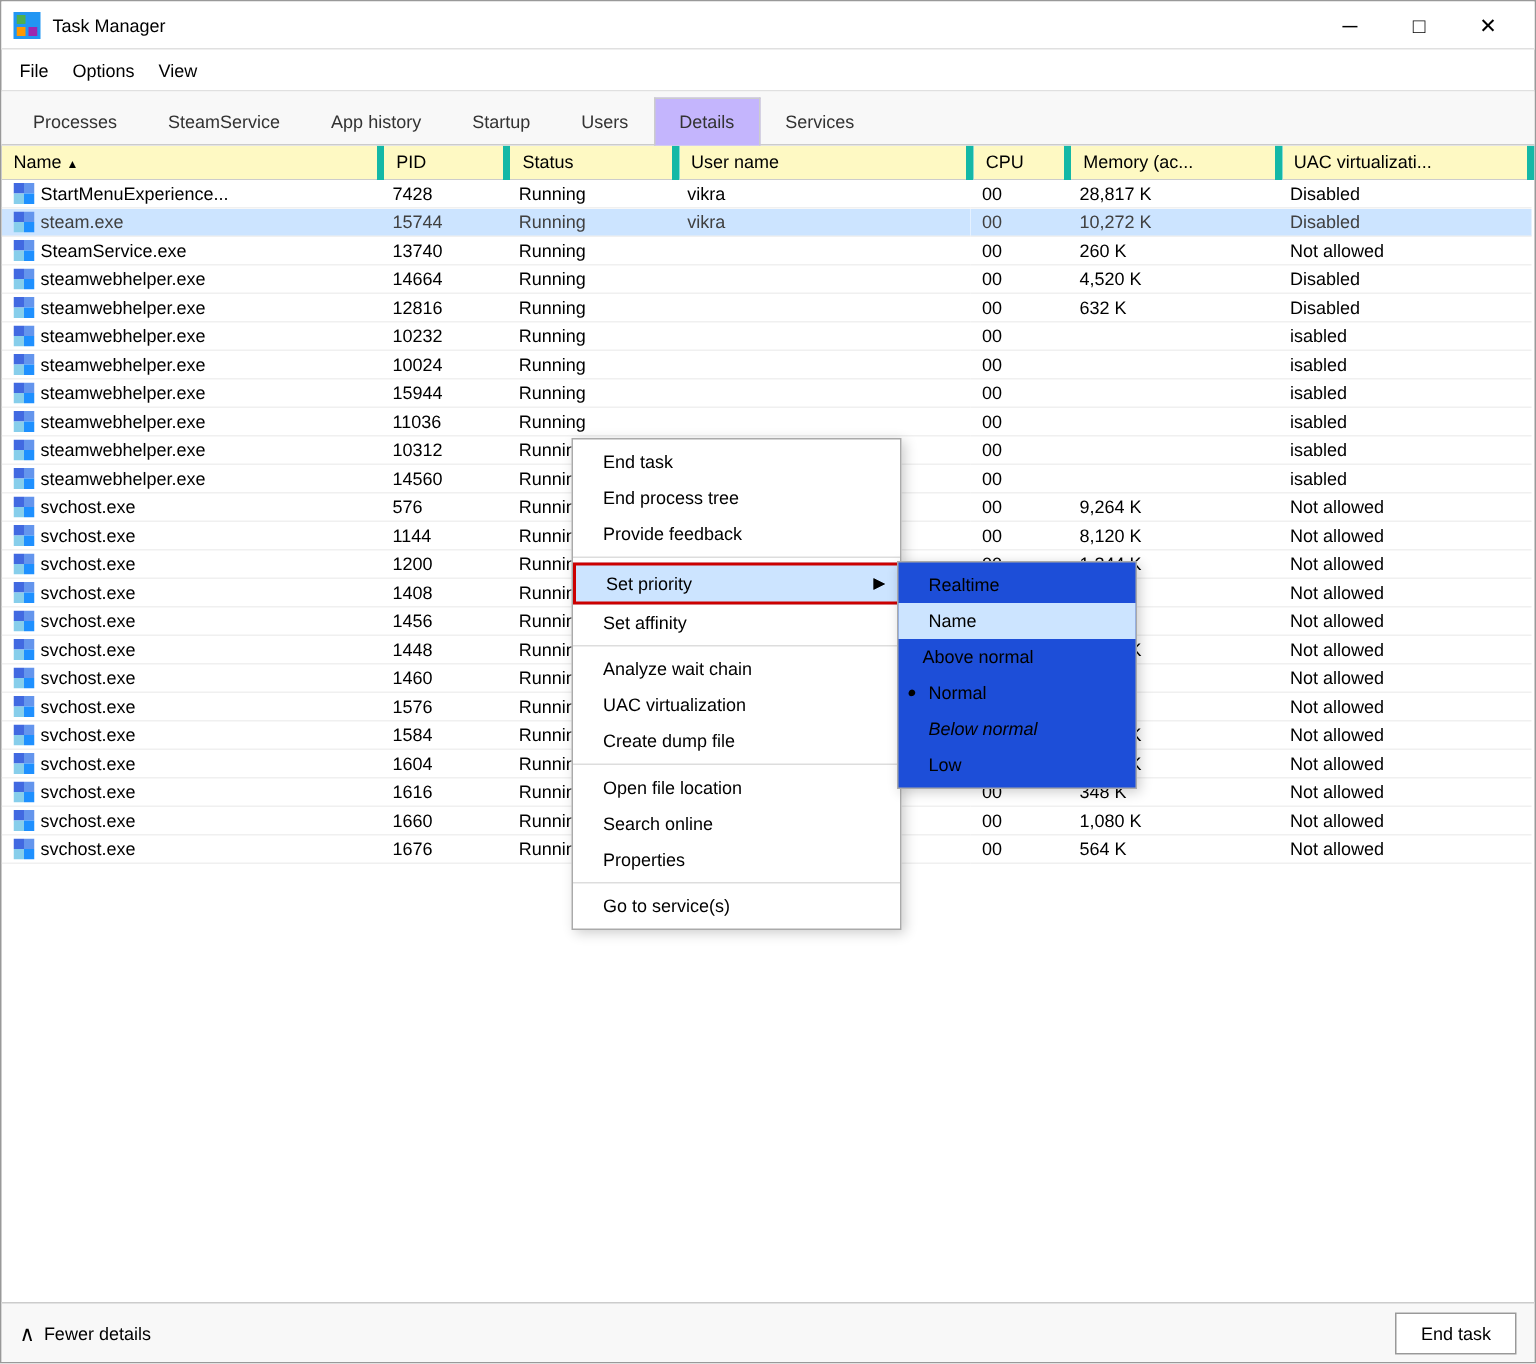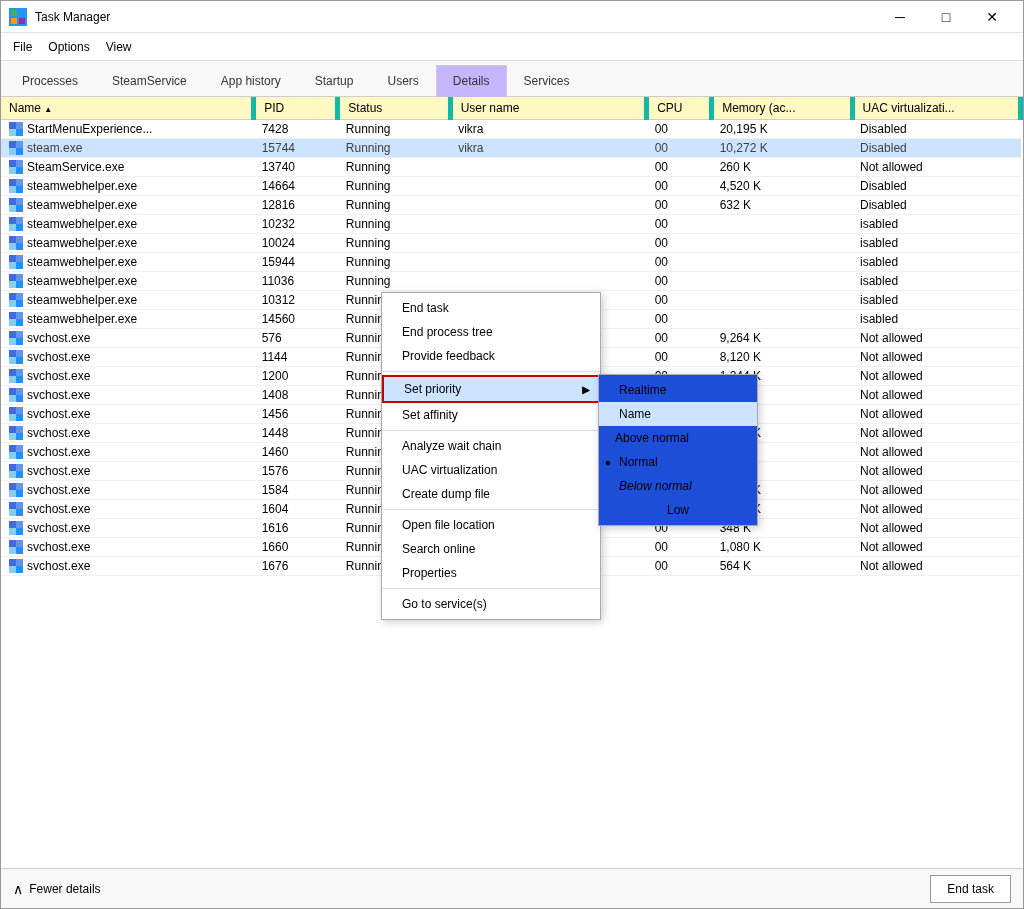--- a/index.html
+++ b/index.html
@@ -123,21 +123,21 @@
                       <rect x="7" y="7" width="7" height="7" fill="#1E90FF"></rect>
                     </svg>
                   </span>
         <span>StartMenuExperience...</span>
       </div>
     </td>
     <td class="col-pid">7428</td>
     <td class="col-status">Running</td>
     <td class="col-username">vikra</td>
     <td class="col-cpu">00</td>
-    <td class="col-memory">20,195 K</td>
+    <td class="col-memory">28,817 K</td>
     <td class="col-uac">Disabled</td>
   </tr>
             <tr class="row-selected">
     <td class="col-name">
       <div class="process-name-cell">
         <span style="display:inline-flex;margin-right:4px;">
                     <svg width="14" height="14" viewBox="0 0 14 14">
                       <rect width="7" height="7" fill="#4169E1"></rect>
                       <rect x="7" width="7" height="7" fill="#6495ED"></rect>
                       <rect y="7" width="7" height="7" fill="#87CEEB"></rect>
@@ -629,21 +629,21 @@
           <span style="position:absolute;right:8px;top:50%;transform:translateY(-50%);font-size:10px;">▶</span>
           
           <div class="submenu" style="position:absolute;left:100%;top:-3px;">
             <div class="submenu-item" style="padding-left:20px;">Realtime</div>
             <div class="submenu-item highlighted" style="background:#cce4ff; padding-left:20px;">Name</div>
             <div class="submenu-item" style="padding-left:16px;">Above normal</div>
             <div class="submenu-item has-bullet" style="padding-left:20px; position:relative;">
               <span style="position:absolute;left:6px;top:50%;transform:translateY(-50%);font-size:10px;">●</span>Normal
             </div>
             <div class="submenu-item" style="padding-left:20px;font-style:italic;">Below normal</div>
-            <div class="submenu-item" style="margin-left:48px;">Low</div>
+            <div class="submenu-item" style="">Low</div>
           </div>
         </div>
         <div class="ctx-item">Set affinity</div>
         <div class="ctx-separator"></div>
         <div class="ctx-item">Analyze wait chain</div>
         <div class="ctx-item">UAC virtualization</div>
         <div class="ctx-item">Create dump file</div>
         <div class="ctx-separator"></div>
         <div class="ctx-item">Open file location</div>
         <div class="ctx-item">Search online</div>

